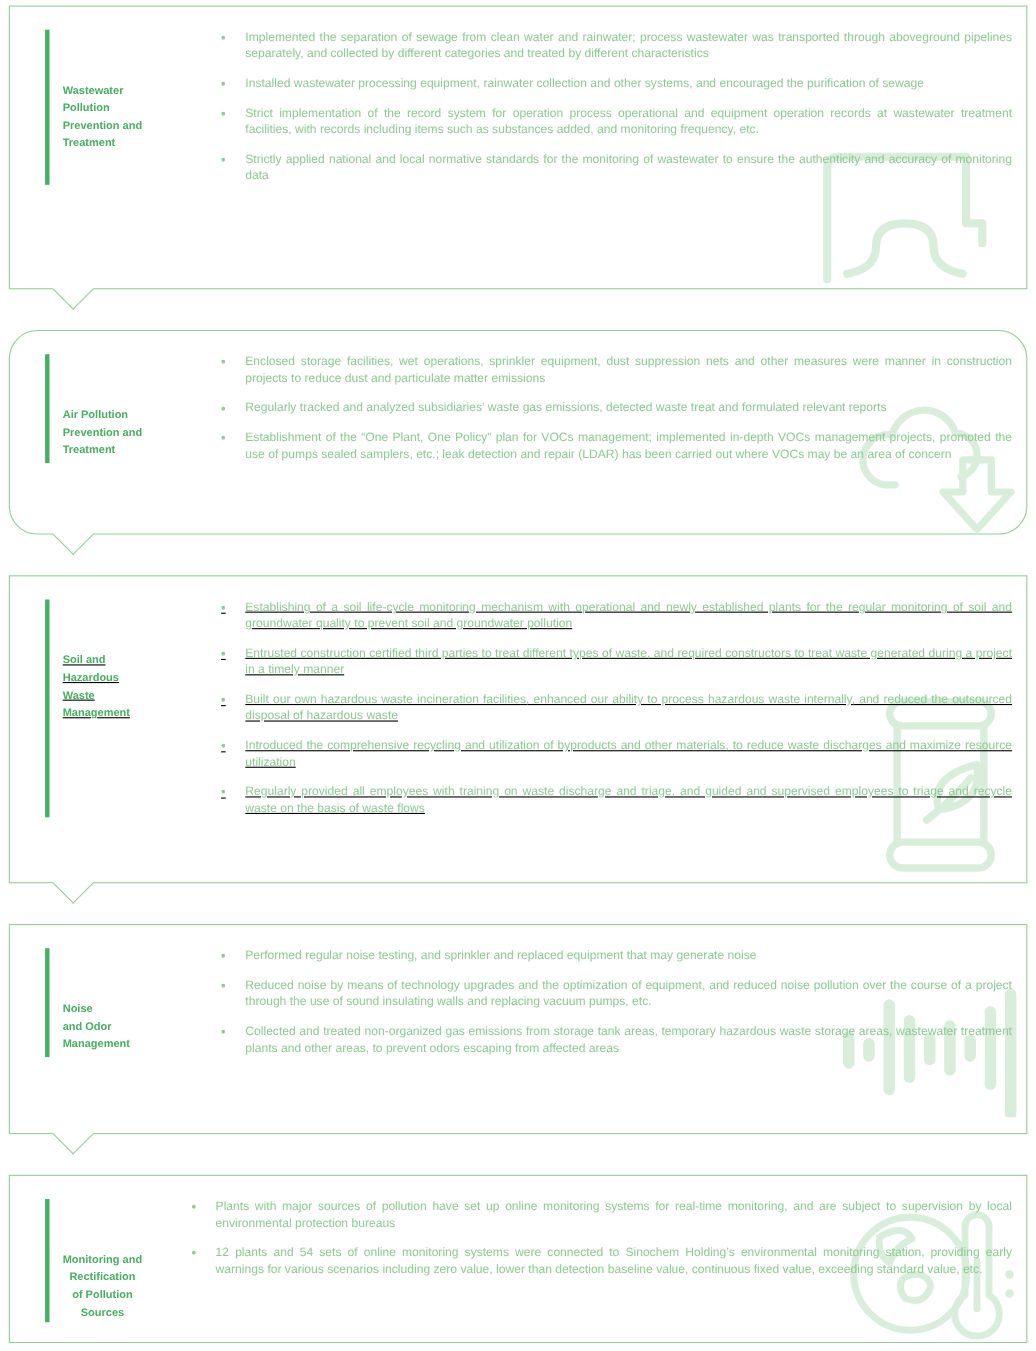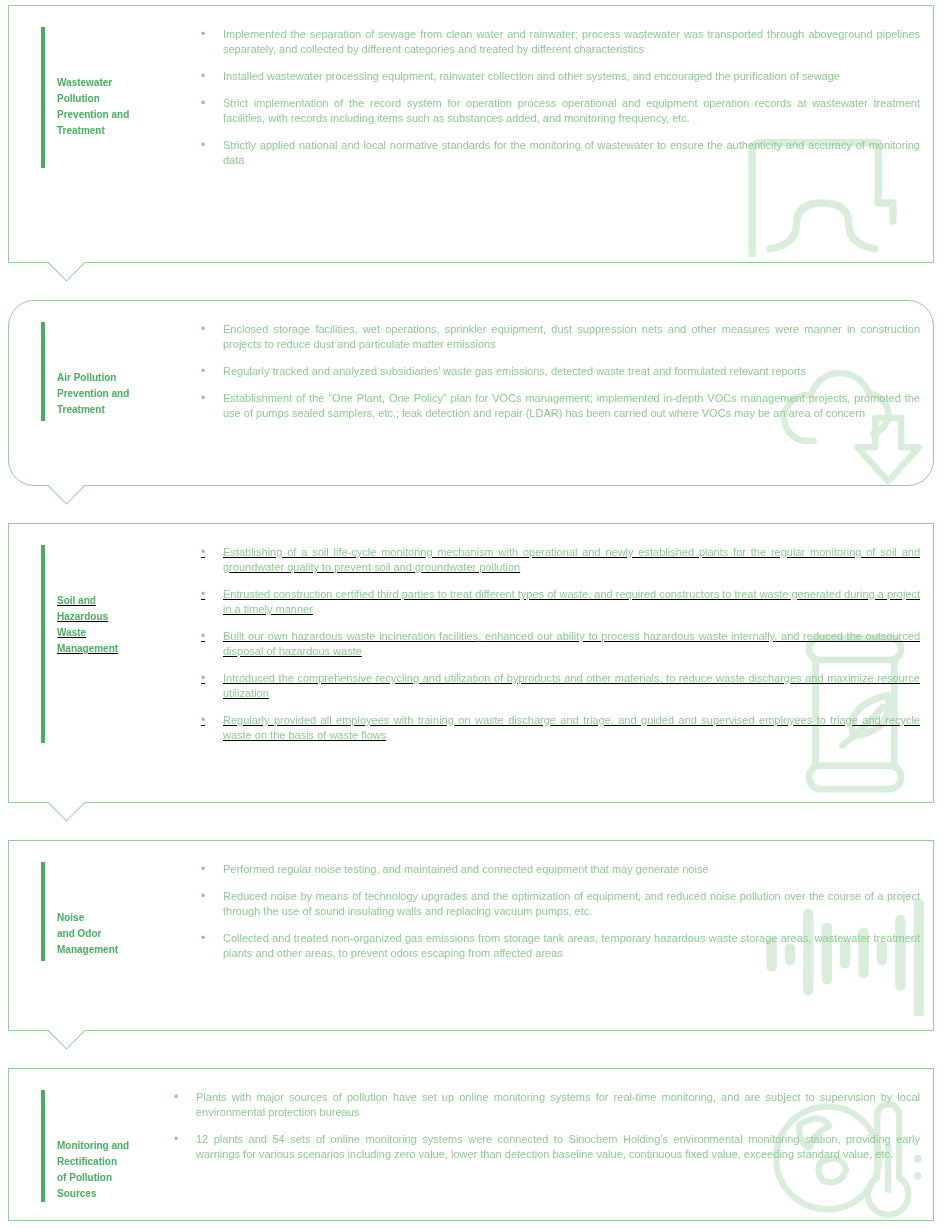--- a/index.html
+++ b/index.html
@@ -39,21 +39,21 @@
   .wm-5{bottom:-8px;right:8px;width:160px;height:144px;}
   .content{
     position:relative;z-index:1;
     display:flex;
     padding:21px 13px 18px 32px;
   }
   .left{
     width:160px;flex-shrink:0;
     display:flex;gap:12px;align-items:stretch;
   }
-  .box.narrow .left{width:133px;}
+  .box.narrow .left{width:133px;text-align:center;}
   .accent-bar{
     width:4px;background:var(--accent);flex-shrink:0;
   }
   .title{
     font-size:10px;line-height:16px;font-weight:bold;
     color:var(--accent);
     white-space:pre-line;
     padding-top:1px;
     margin-top:47px;
   }
@@ -269,21 +269,21 @@
       <div class="left">
         <span class="accent-bar"></span>
         <h3 class="title">Noise
 and Odor
 Management</h3>
       </div>
       <ul class="bullets">
 
       <li>
           <span class="dot">•</span>
-          <p class="bullet-text">Performed regular noise testing, and maintained and connected equipment that may generate noise</p>
+          <p class="bullet-text">Performed regular noise testing, and sprinkler and replaced equipment that may generate noise</p>
         </li>
           <li>
           <span class="dot">•</span>
           <p class="bullet-text">Reduced noise by means of technology upgrades and the optimization of equipment, and reduced noise pollution over the course of a project through the use of sound insulating walls and replacing vacuum pumps, etc.</p>
         </li>
           <li>
           <span class="dot">•</span>
           <p class="bullet-text">Collected and treated non-organized gas emissions from storage tank areas, temporary hazardous waste storage areas, wastewater treatment plants and other areas, to prevent odors escaping from affected areas</p>
         </li>
         </ul>

